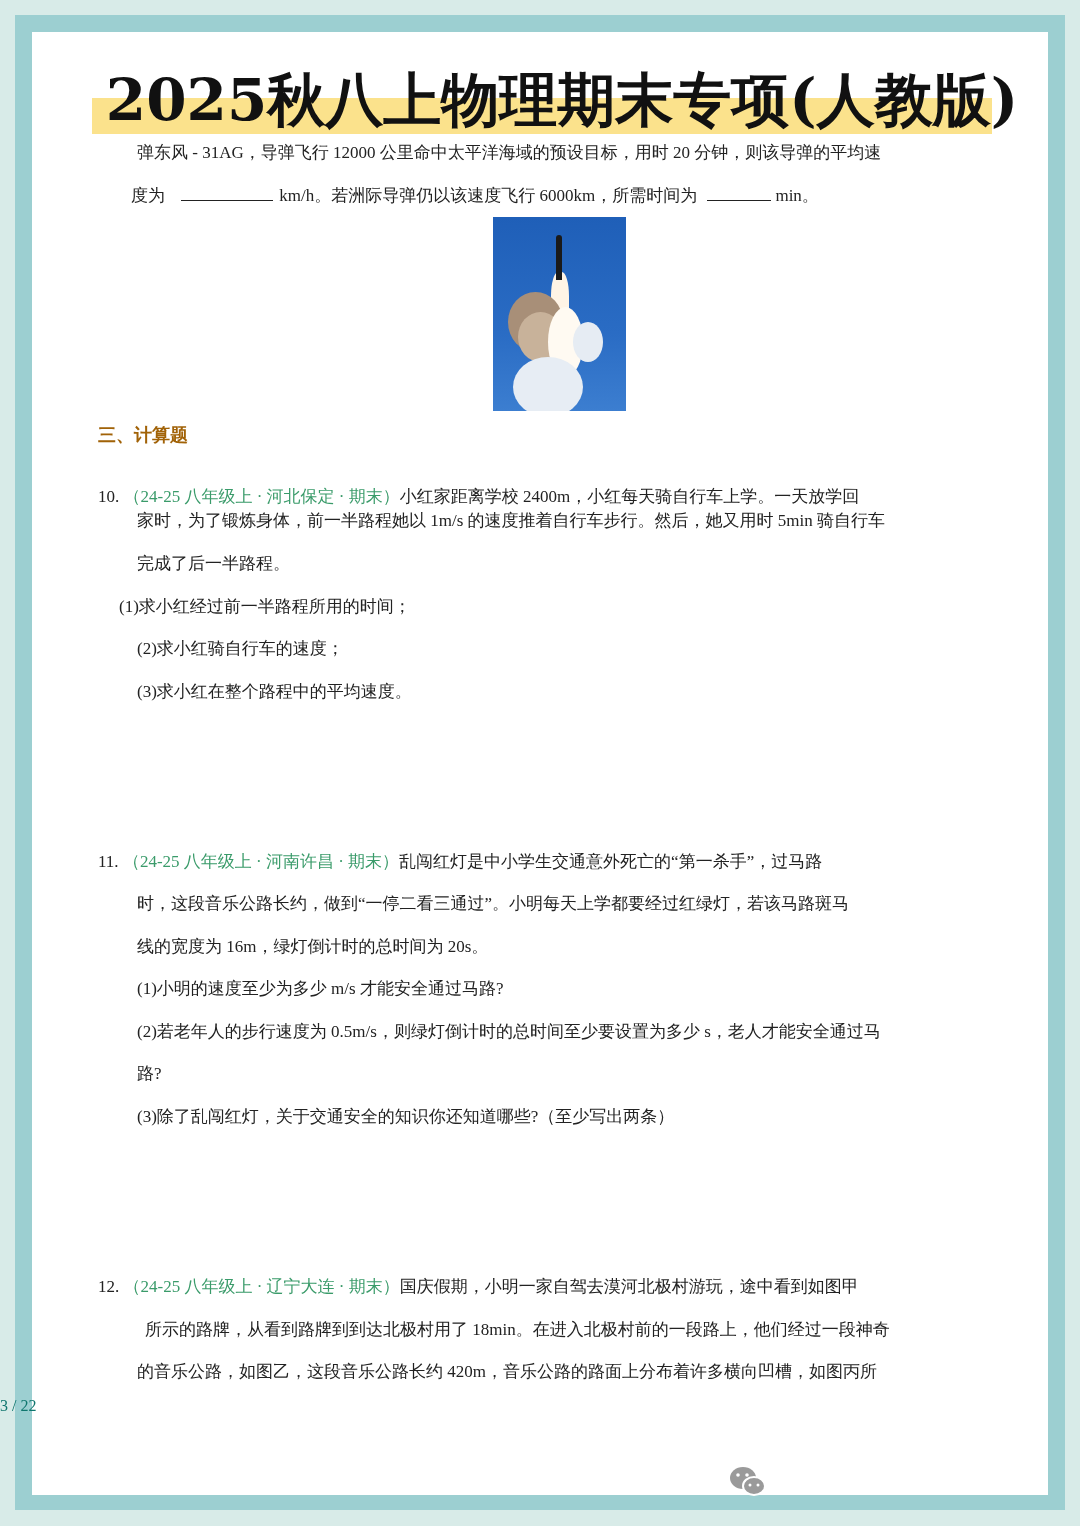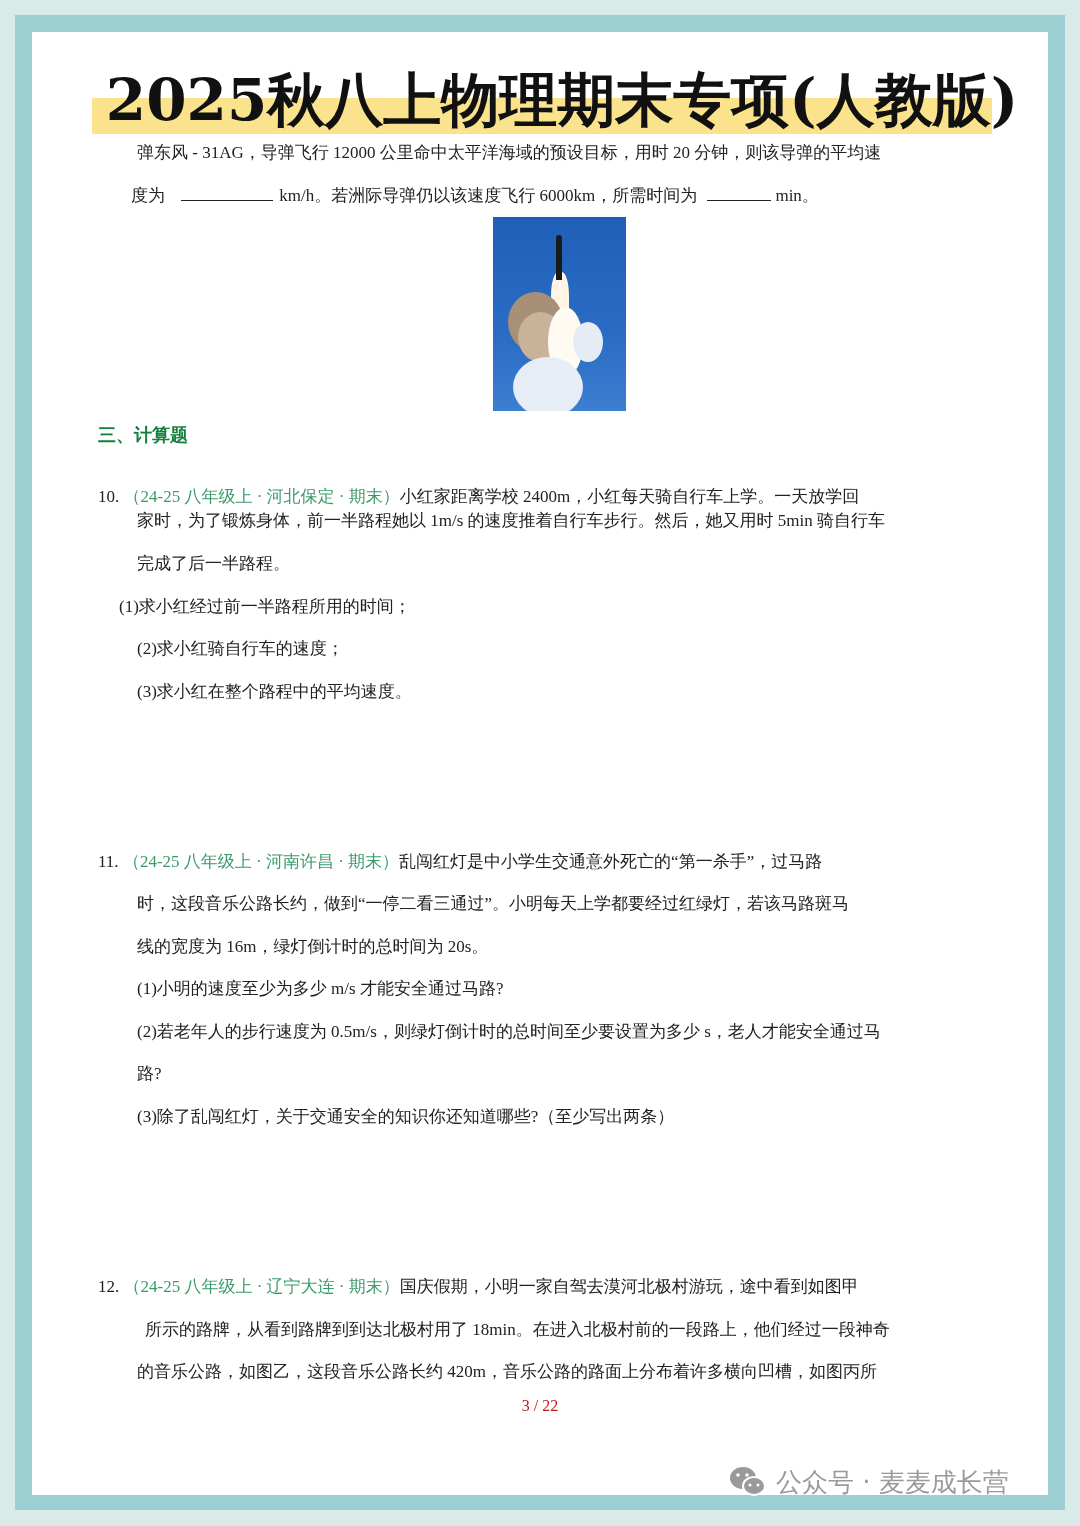--- a/index.html
+++ b/index.html
@@ -30,30 +30,30 @@
     font-size:58px; line-height:80px; color:#111; letter-spacing:0px;
     white-space:nowrap;
     margin-left:40px;
   }
   .line {
     position:absolute; font-size:17px; color:#222; white-space:nowrap;
     font-family:"Liberation Serif", "DejaVu Serif", serif;
   }
   .src { color:#3a9b6a; }
   .blank { display:inline-block; border-bottom:1px solid #222; height:14px; vertical-align:baseline; }
-  .section { position:absolute; left:98px; top:423px; font-size:18px; font-weight:bold; color:#15803d;
+  .section { position:absolute; left:98px; top:423px; font-size:18px; font-weight:bold; color:#a16207;
     font-family:"DejaVu Sans", sans-serif; }
   .photo {
     position:absolute; left:493px; top:217px; width:133px; height:194px;
     background:linear-gradient(180deg,#1f5fb8 0%,#2a6cc4 60%,#3c7ed0 100%);
     overflow:hidden;
   }
   .missile { position:absolute; left:63px; top:18px; width:6px; height:45px; background:#1a1a1a; border-radius:3px 3px 0 0; }
   .plume { position:absolute; border-radius:50%; }
-  .pageno { position:absolute; left:0; width:1080px; top:1397px; text-align:center; font-size:16px; color:#b91c1c;
+  .pageno { position:absolute; left:0; width:1080px; top:1397px; text-align:left; font-size:16px; color:#0f766e;
     font-family:"Liberation Serif", serif; }
   .wm { position:absolute; left:728px; top:1462px; height:40px; display:flex; align-items:center; }
   .wm-text { font-family:"DejaVu Sans", sans-serif; font-size:26px; color:#9a9a9a; margin-left:8px; }
 </style>
 </head>
 <body>
 
 <div class="frame"></div>
 <div class="page"></div>
 
@@ -113,14 +113,13 @@
 
 <div class="wm">
   <svg width="40" height="36" viewBox="0 0 40 36">
     <ellipse cx="15" cy="14" rx="13" ry="11" fill="#9a9a9a"></ellipse>
     <ellipse cx="26" cy="22" rx="11" ry="9" fill="#9a9a9a" stroke="#fff" stroke-width="2"></ellipse>
     <circle cx="10" cy="11" r="1.8" fill="#fff"></circle>
       <circle cx="19" cy="11" r="1.8" fill="#fff"></circle>
     <circle cx="22" cy="21" r="1.5" fill="#fff"></circle>
       <circle cx="30" cy="21" r="1.5" fill="#fff"></circle>
   </svg>
-  <span class="wm-text">公众号 · 麦麦成长营</span>
 </div>
 
 </body></html>

